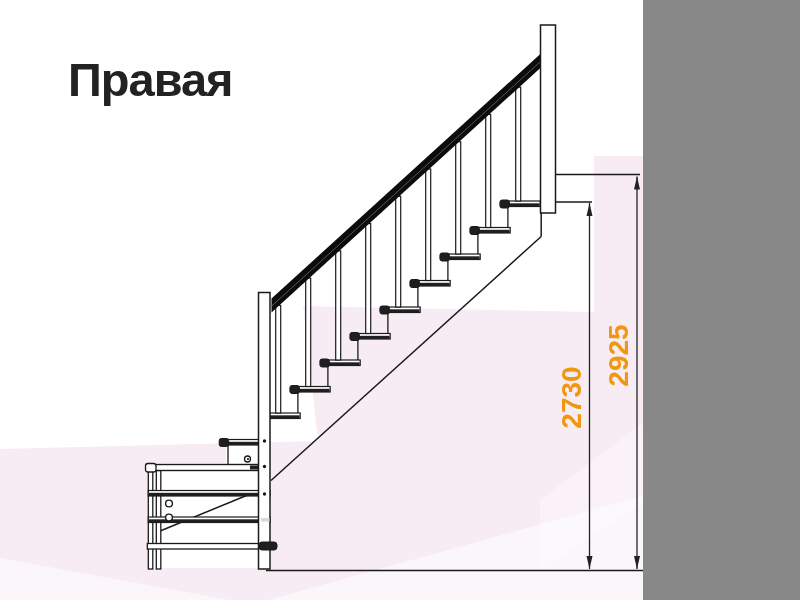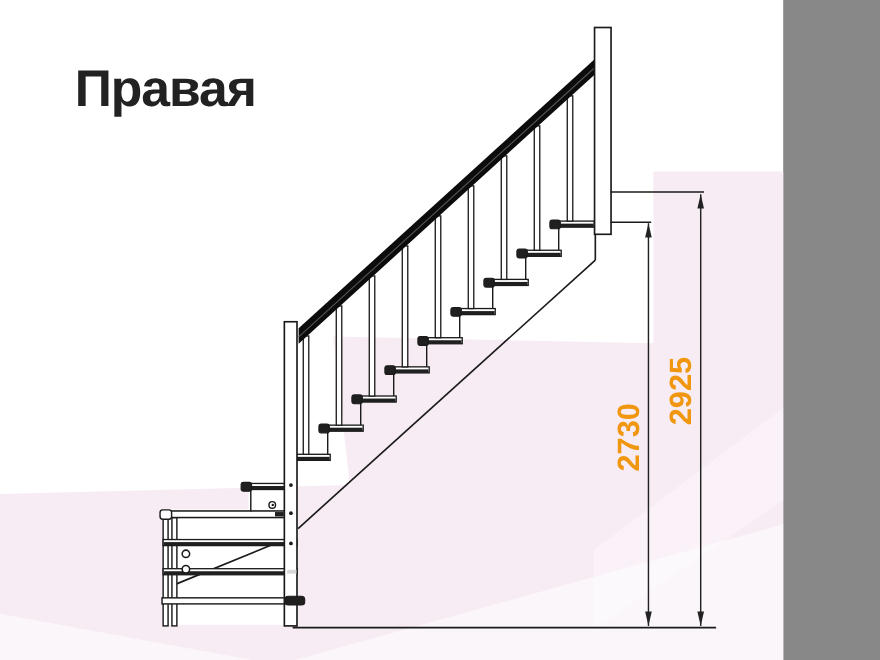--- a/index.html
+++ b/index.html
@@ -1,17 +1,17 @@
 <!DOCTYPE html>
 <html><head>
 <meta charset="utf-8">
 <style>
   html,body{margin:0;padding:0;background:#888;}
   .canvas{
-    position:relative;width:712px;height:600px;background:#ffffff;
+    position:relative;width:643px;height:600px;background:#ffffff;
     overflow:hidden;font-family:"Liberation Sans",sans-serif;
   }
   .canvas svg{position:absolute;left:0;top:0;}
   .page-title{
     position:absolute;left:68px;top:52px;
     font-size:47px;font-weight:bold;color:#222;letter-spacing:-1px;
     font-family:"Liberation Sans",sans-serif;
   }
   .dim-label{
     font-family:"Liberation Sans",sans-serif;

